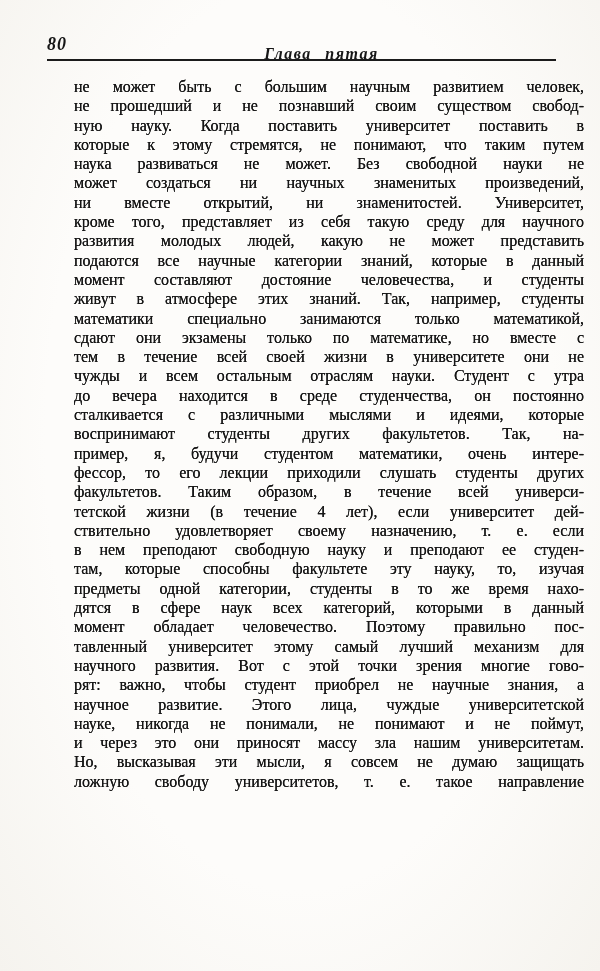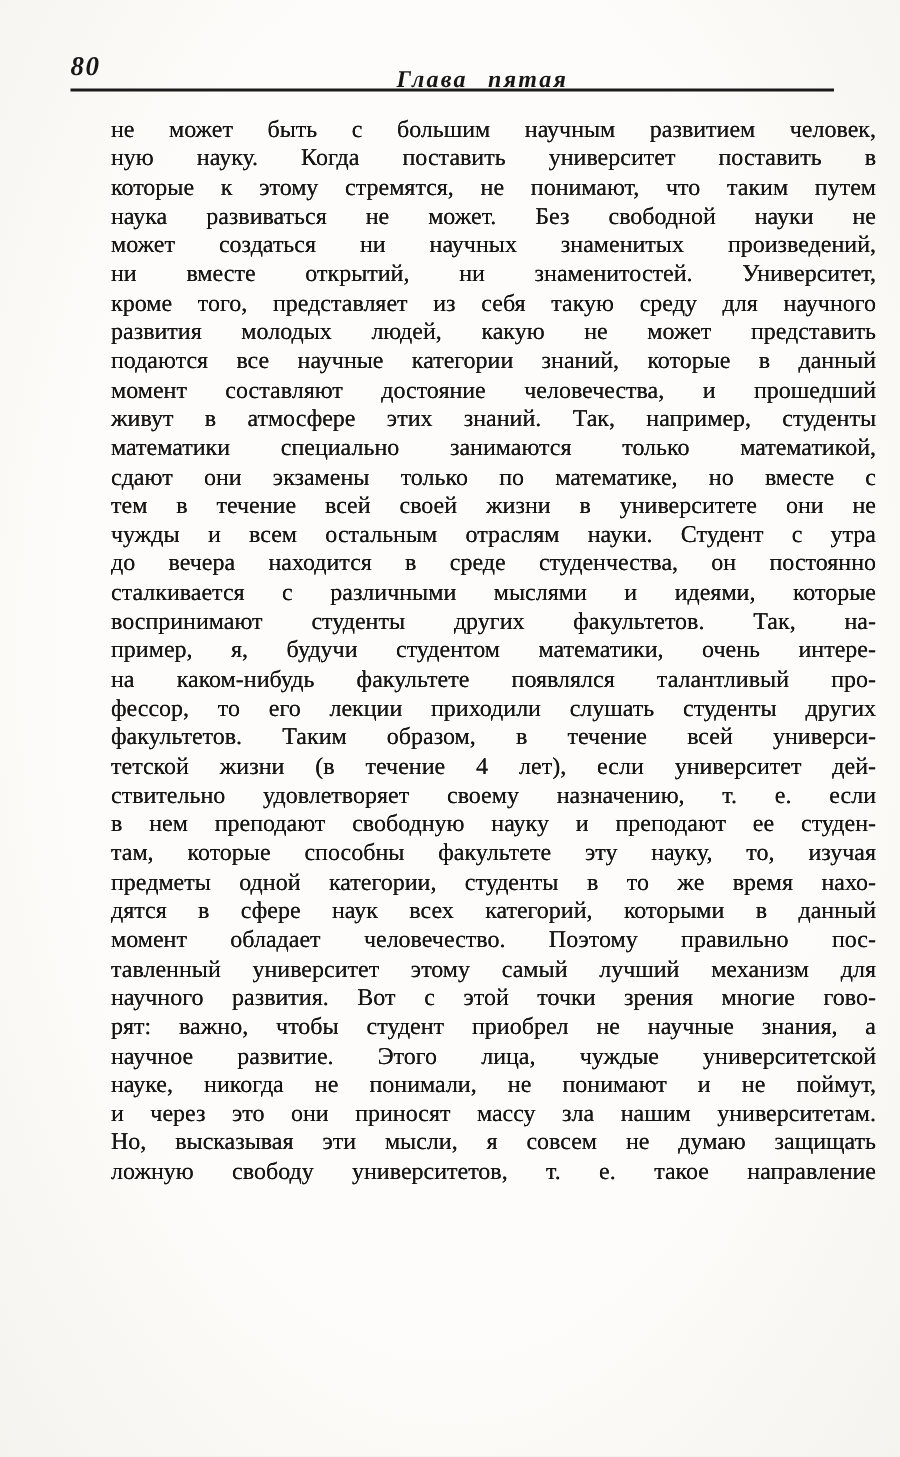--- a/index.html
+++ b/index.html
@@ -72,39 +72,39 @@
 <body>
 
 <div class="page">
   <header class="running-head">
     <span class="pagenum">80</span>
     <span class="chapter">Глава пятая</span>
   </header>
   <div class="head-rule"></div>
   <main class="body-text">
       <div class="line">не может быть с большим научным развитием человек,</div>
+      <div class="line">не прошедший и не познавший своим существом свобод-</div>
       <div class="line">ную науку. Когда поставить университет поставить в</div>
       <div class="line">которые к этому стремятся, не понимают, что таким путем</div>
       <div class="line">наука развиваться не может. Без свободной науки не</div>
       <div class="line">может создаться ни научных знаменитых произведений,</div>
       <div class="line">ни вместе открытий, ни знаменитостей. Университет,</div>
       <div class="line">кроме того, представляет из себя такую среду для научного</div>
       <div class="line">развития молодых людей, какую не может представить</div>
       <div class="line">подаются все научные категории знаний, которые в данный</div>
-      <div class="line">момент составляют достояние человечества, и прошедший</div>
+      <div class="line">момент составляют достояние человечества, и студенты</div>
       <div class="line">живут в атмосфере этих знаний. Так, например, студенты</div>
       <div class="line">математики специально занимаются только математикой,</div>
       <div class="line">сдают они экзамены только по математике, но вместе с</div>
       <div class="line">тем в течение всей своей жизни в университете они не</div>
       <div class="line">чужды и всем остальным отраслям науки. Студент с утра</div>
       <div class="line">до вечера находится в среде студенчества, он постоянно</div>
       <div class="line">сталкивается с различными мыслями и идеями, которые</div>
       <div class="line">воспринимают студенты других факультетов. Так, на-</div>
       <div class="line">пример, я, будучи студентом математики, очень интере-</div>
-      <div class="line">на каком-нибудь факультете появлялся талантливый про-</div>
       <div class="line">фессор, то его лекции приходили слушать студенты других</div>
       <div class="line">факультетов. Таким образом, в течение всей универси-</div>
       <div class="line">тетской жизни (в течение 4 лет), если университет дей-</div>
       <div class="line">ствительно удовлетворяет своему назначению, т. е. если</div>
       <div class="line">в нем преподают свободную науку и преподают ее студен-</div>
       <div class="line">там, которые способны факультете эту науку, то, изучая</div>
       <div class="line">предметы одной категории, студенты в то же время нахо-</div>
       <div class="line">дятся в сфере наук всех категорий, которыми в данный</div>
       <div class="line">момент обладает человечество. Поэтому правильно пос-</div>
       <div class="line">тавленный университет этому самый лучший механизм для</div>

